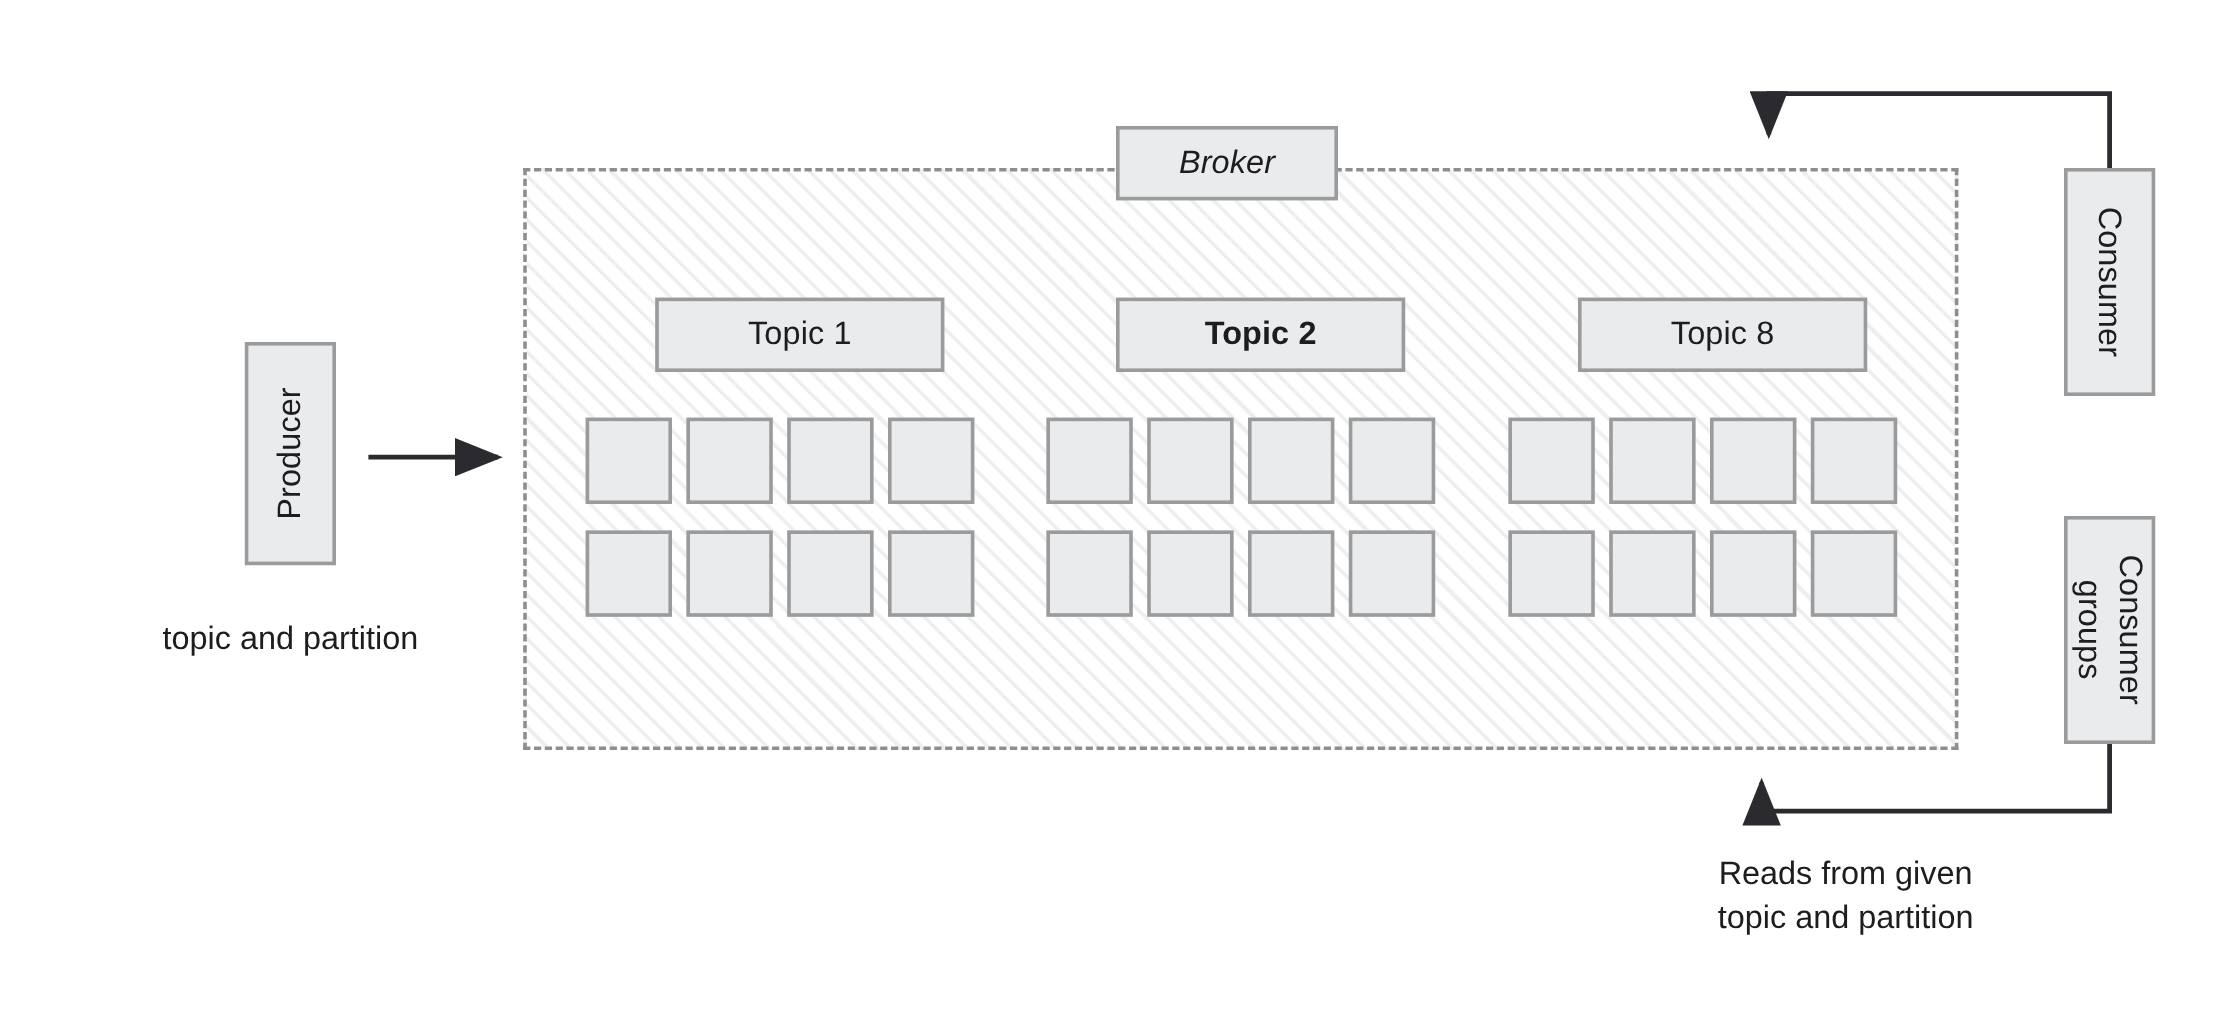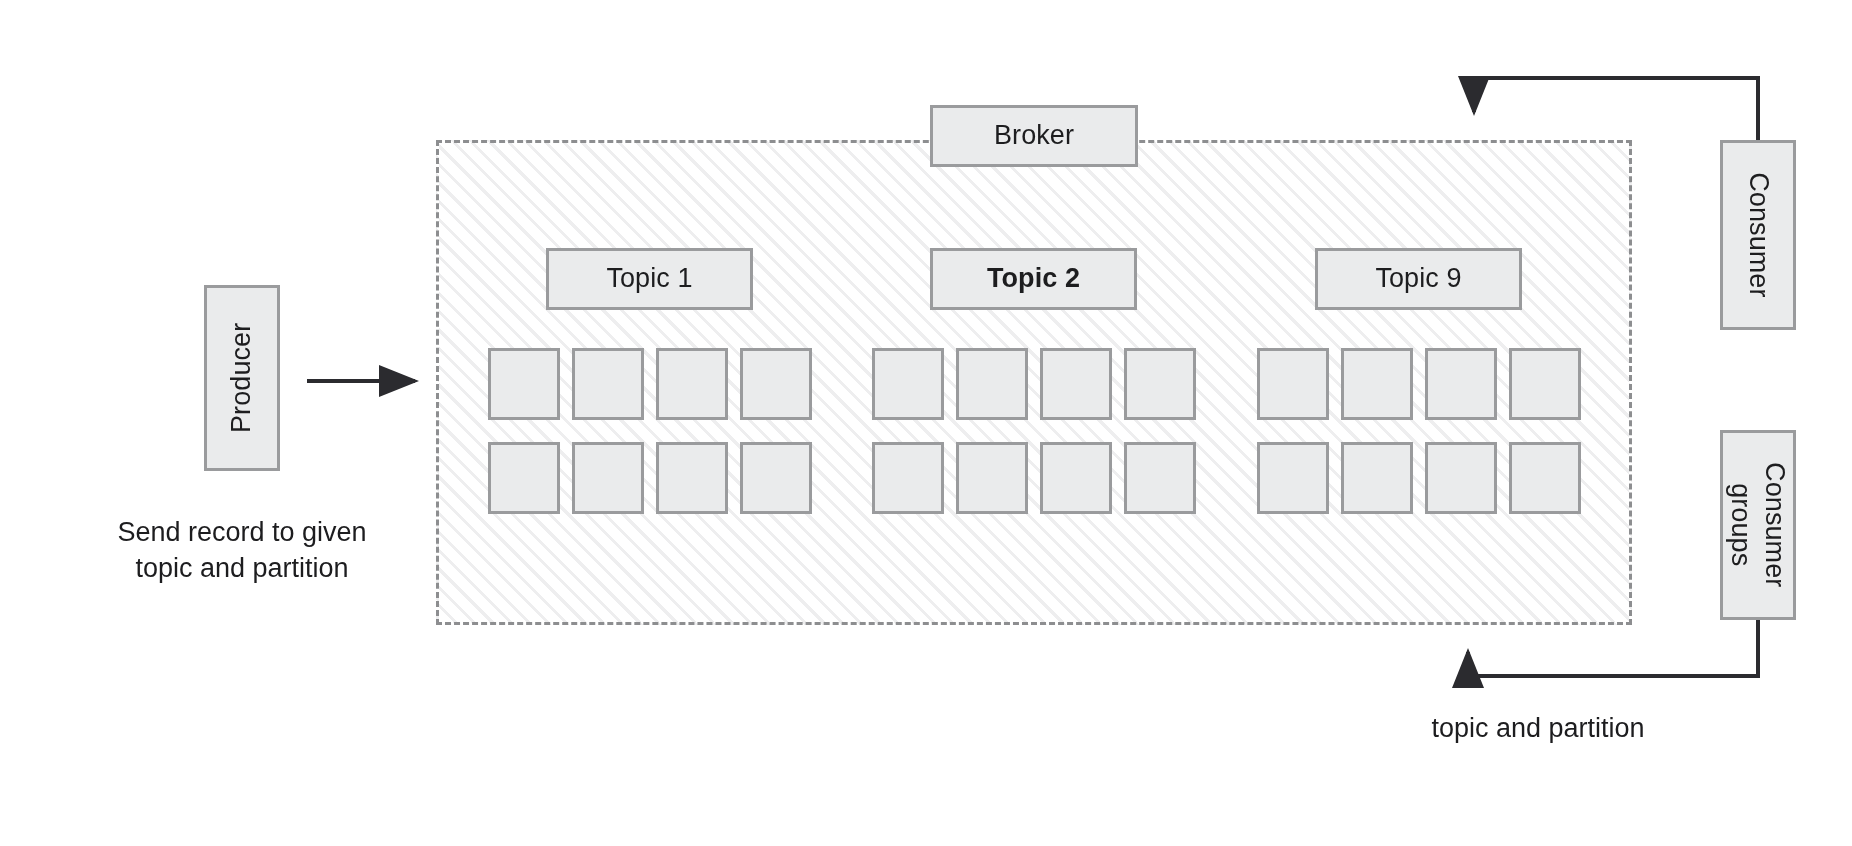--- a/index.html
+++ b/index.html
@@ -48,29 +48,30 @@
         #ffffff 0px,
         #ffffff 10px,
         #eeeeef 10px,
         #eeeeef 13px);
   }
 
   
   #broker-box {
     left: 930px;
     top: 105px;
-    width: 208px;
+    width: 185px;
     height: 62px;
     z-index: 6;
+    font-style: italic;
   }
 
   
   .topic-box {
     top: 248px;
-    width: 207px;
+    width: 241px;
     height: 62px;
     z-index: 5;
   }
   #topic-box-1 { left: 546px; }
   #topic-box-2 { left: 930px; font-weight: bold; }
   #topic-box-3 { left: 1315px; }
 
   
   .partition-square {
     position: absolute;
@@ -192,21 +193,21 @@
 
   <div id="broker-region"></div>
 
   <div class="node topic-box" id="topic-box-1">
     <span>Topic 1</span>
   </div>
   <div class="node topic-box" id="topic-box-2">
     <span>Topic 2</span>
   </div>
   <div class="node topic-box" id="topic-box-3">
-    <span>Topic 9</span>
+    <span>Topic 8</span>
   </div>
 
   <div id="partition-grid">
       <div class="partition-square" style="left: 488px; top: 348px;"></div>
       <div class="partition-square" style="left: 572px; top: 348px;"></div>
       <div class="partition-square" style="left: 656px; top: 348px;"></div>
       <div class="partition-square" style="left: 740px; top: 348px;"></div>
       <div class="partition-square" style="left: 488px; top: 442px;"></div>
       <div class="partition-square" style="left: 572px; top: 442px;"></div>
       <div class="partition-square" style="left: 656px; top: 442px;"></div>
@@ -231,36 +232,36 @@
 
 
   <div class="node" id="broker-box">
     <span>Broker</span>
   </div>
 
   <div class="node" id="producer-box">
     <span id="producer-label">Producer</span>
   </div>
   <div id="producer-caption">
-    <div>Send record to given</div>
     <div>topic and partition</div>
   </div>
 
   <div class="node" id="consumer-box">
     <span id="consumer-label">Consumer</span>
   </div>
 
   <div class="node" id="consumer-groups-box">
     <span id="consumer-groups-label">
       <span>Consumer</span><br>
       <span>groups</span>
     </span>
   </div>
 
   <div id="consumer-caption">
+    <div>Reads from given</div>
     <div>topic and partition</div>
   </div>
 
   <svg id="connectors" viewBox="0 0 1852 846">
     <defs>
       <marker id="arrowhead" markerWidth="10" markerHeight="8" refX="9" refY="4" orient="auto" markerUnits="strokeWidth">
         <path d="M0,0 L10,4 L0,8 z" fill="#2b2b2f"></path>
       </marker>
     </defs>
 

